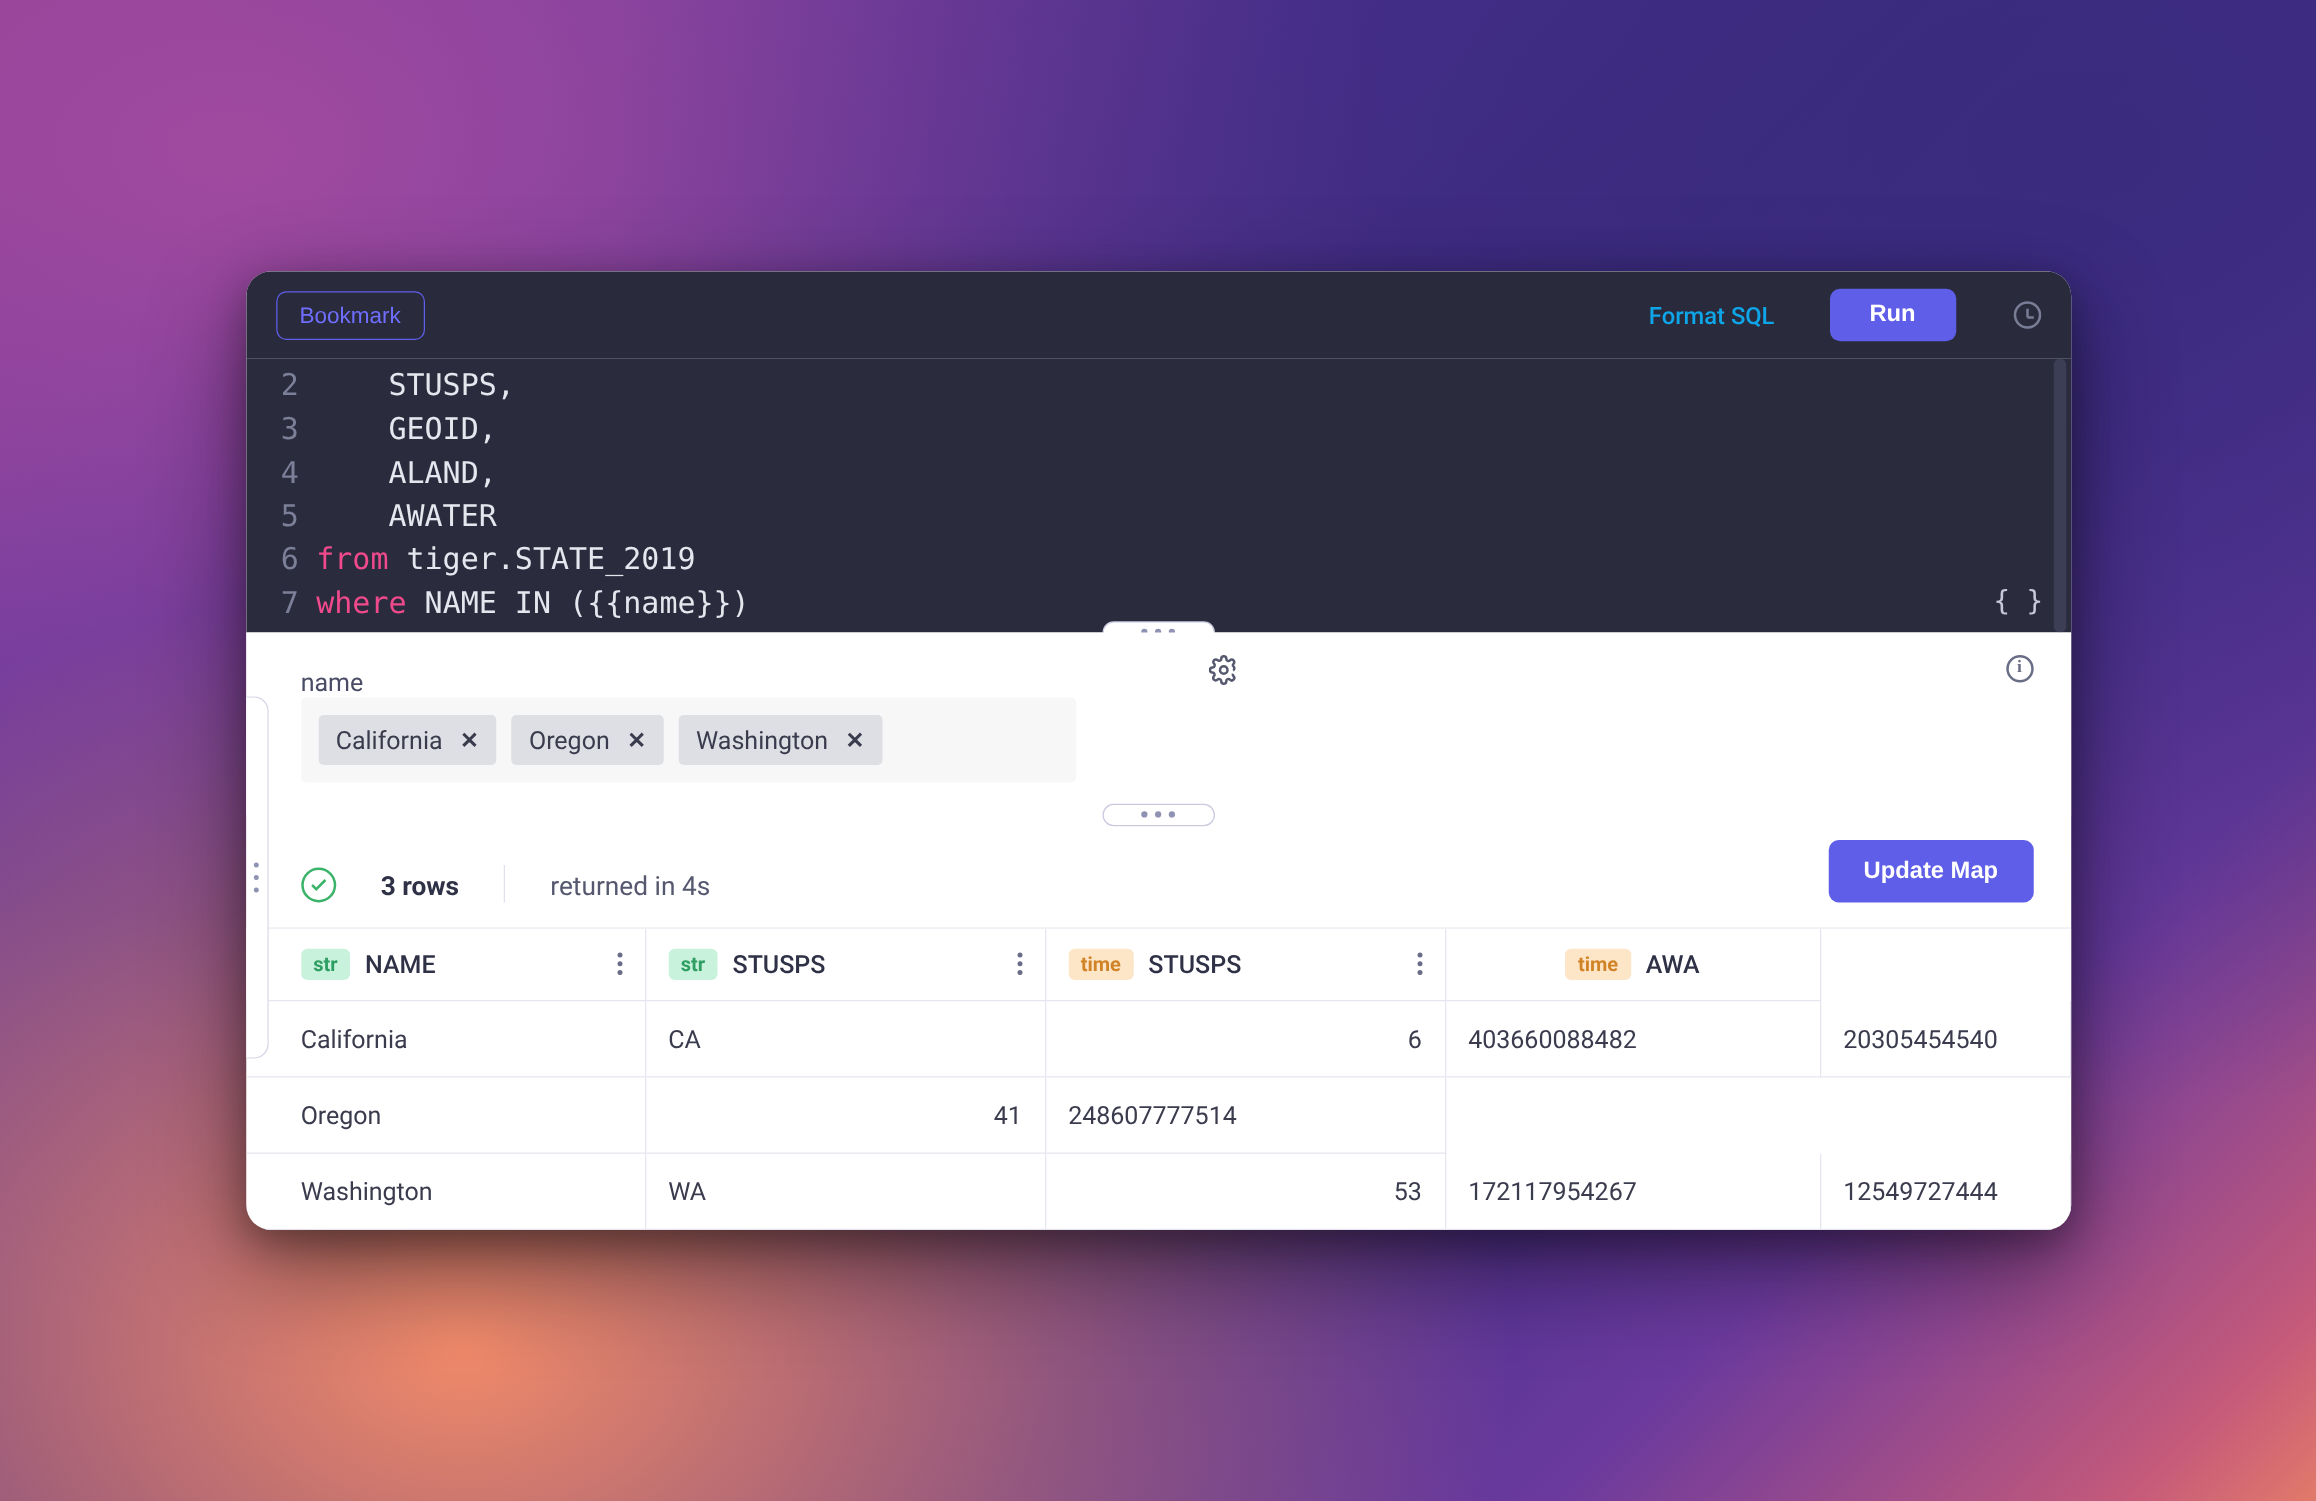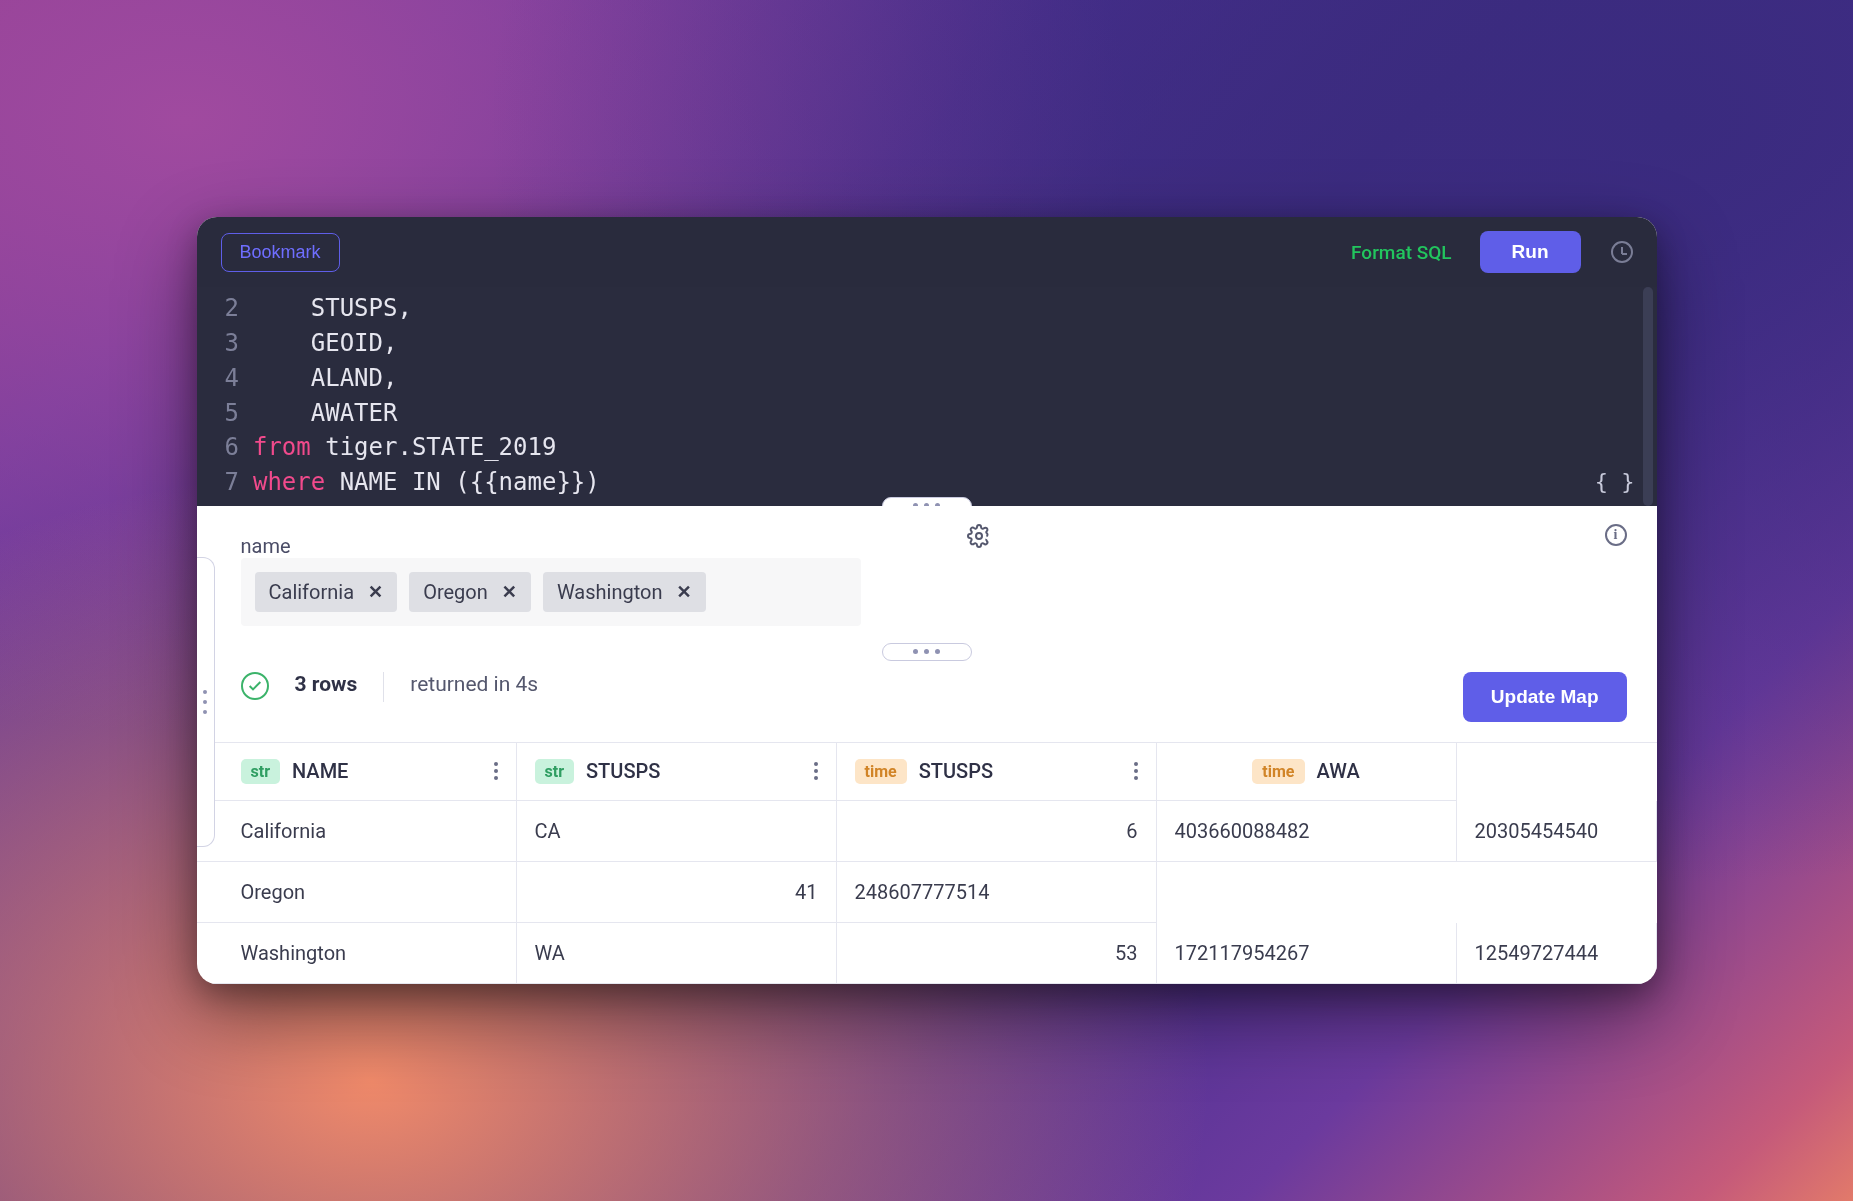--- a/index.html
+++ b/index.html
@@ -22,35 +22,35 @@
     width: 1460px;
     border-radius: 20px;
     overflow:hidden;
     box-shadow: 0 30px 80px rgba(0,0,0,0.45), 0 10px 30px rgba(0,0,0,0.3);
     background:#fff;
   }
   .toolbar{
     background:#292b3d;
     display:flex; align-items:center;
     padding: 14px 24px;
-    gap:16px;
+    gap:32px;
   }
   .bookmark-btn{
     border:1.5px solid #5f5ee8;
     color:#6f6eff;
     background:transparent;
     border-radius:8px;
     padding:8px 18px;
     font-size:18px;
     font-weight:500;
     cursor:pointer;
   }
   .toolbar-spacer{flex:1;}
   .format-link{
-    color:#22c55e; font-size:19px; font-weight:500;
+    color:#0ea5e9; font-size:19px; font-weight:500;
     text-decoration:none; cursor:pointer;
     margin-right:12px;
   }
   .run-btn{
     background:#5f5ee8; color:#fff;
     border:none; border-radius:8px;
     padding:10px 32px; font-size:19px; font-weight:600;
     cursor:pointer;
   }
   .clock-icon{
@@ -125,23 +125,23 @@
   .chip-x{ font-size:18px; color:#3a3c4e; cursor:pointer; font-weight:700;}
   .left-rail{
     position:absolute; left:0; top:340px; width:18px; height:290px;
     background:#fff; border:1.5px solid #d2d3e4; border-left:none;
     border-radius:0 12px 12px 0;
     display:flex; flex-direction:column; align-items:center; justify-content:center; gap:6px;
     cursor:ew-resize;
   }
   .left-rail span{width:4px;height:4px;background:#8f92b2;border-radius:50%;}
   .results-bar{
-    display:flex; align-items:flex-start;
+    display:flex; align-items:flex-end;
     padding:20px 30px 20px 44px;
-    gap:26px;
+    gap:36px;
     position:relative;
   }
   .check-icon{
     width:28px;height:28px;border:2px solid #3bb36a;border-radius:50%;
     display:flex;align-items:center;justify-content:center;color:#3bb36a;
   }
   .rows-count{font-size:21px;font-weight:700;color:#2f3146;}
   .vdiv{width:1px;height:30px;background:#e0e1ea;}
   .ret-text{font-size:21px;color:#55586e;}
   .update-btn{

